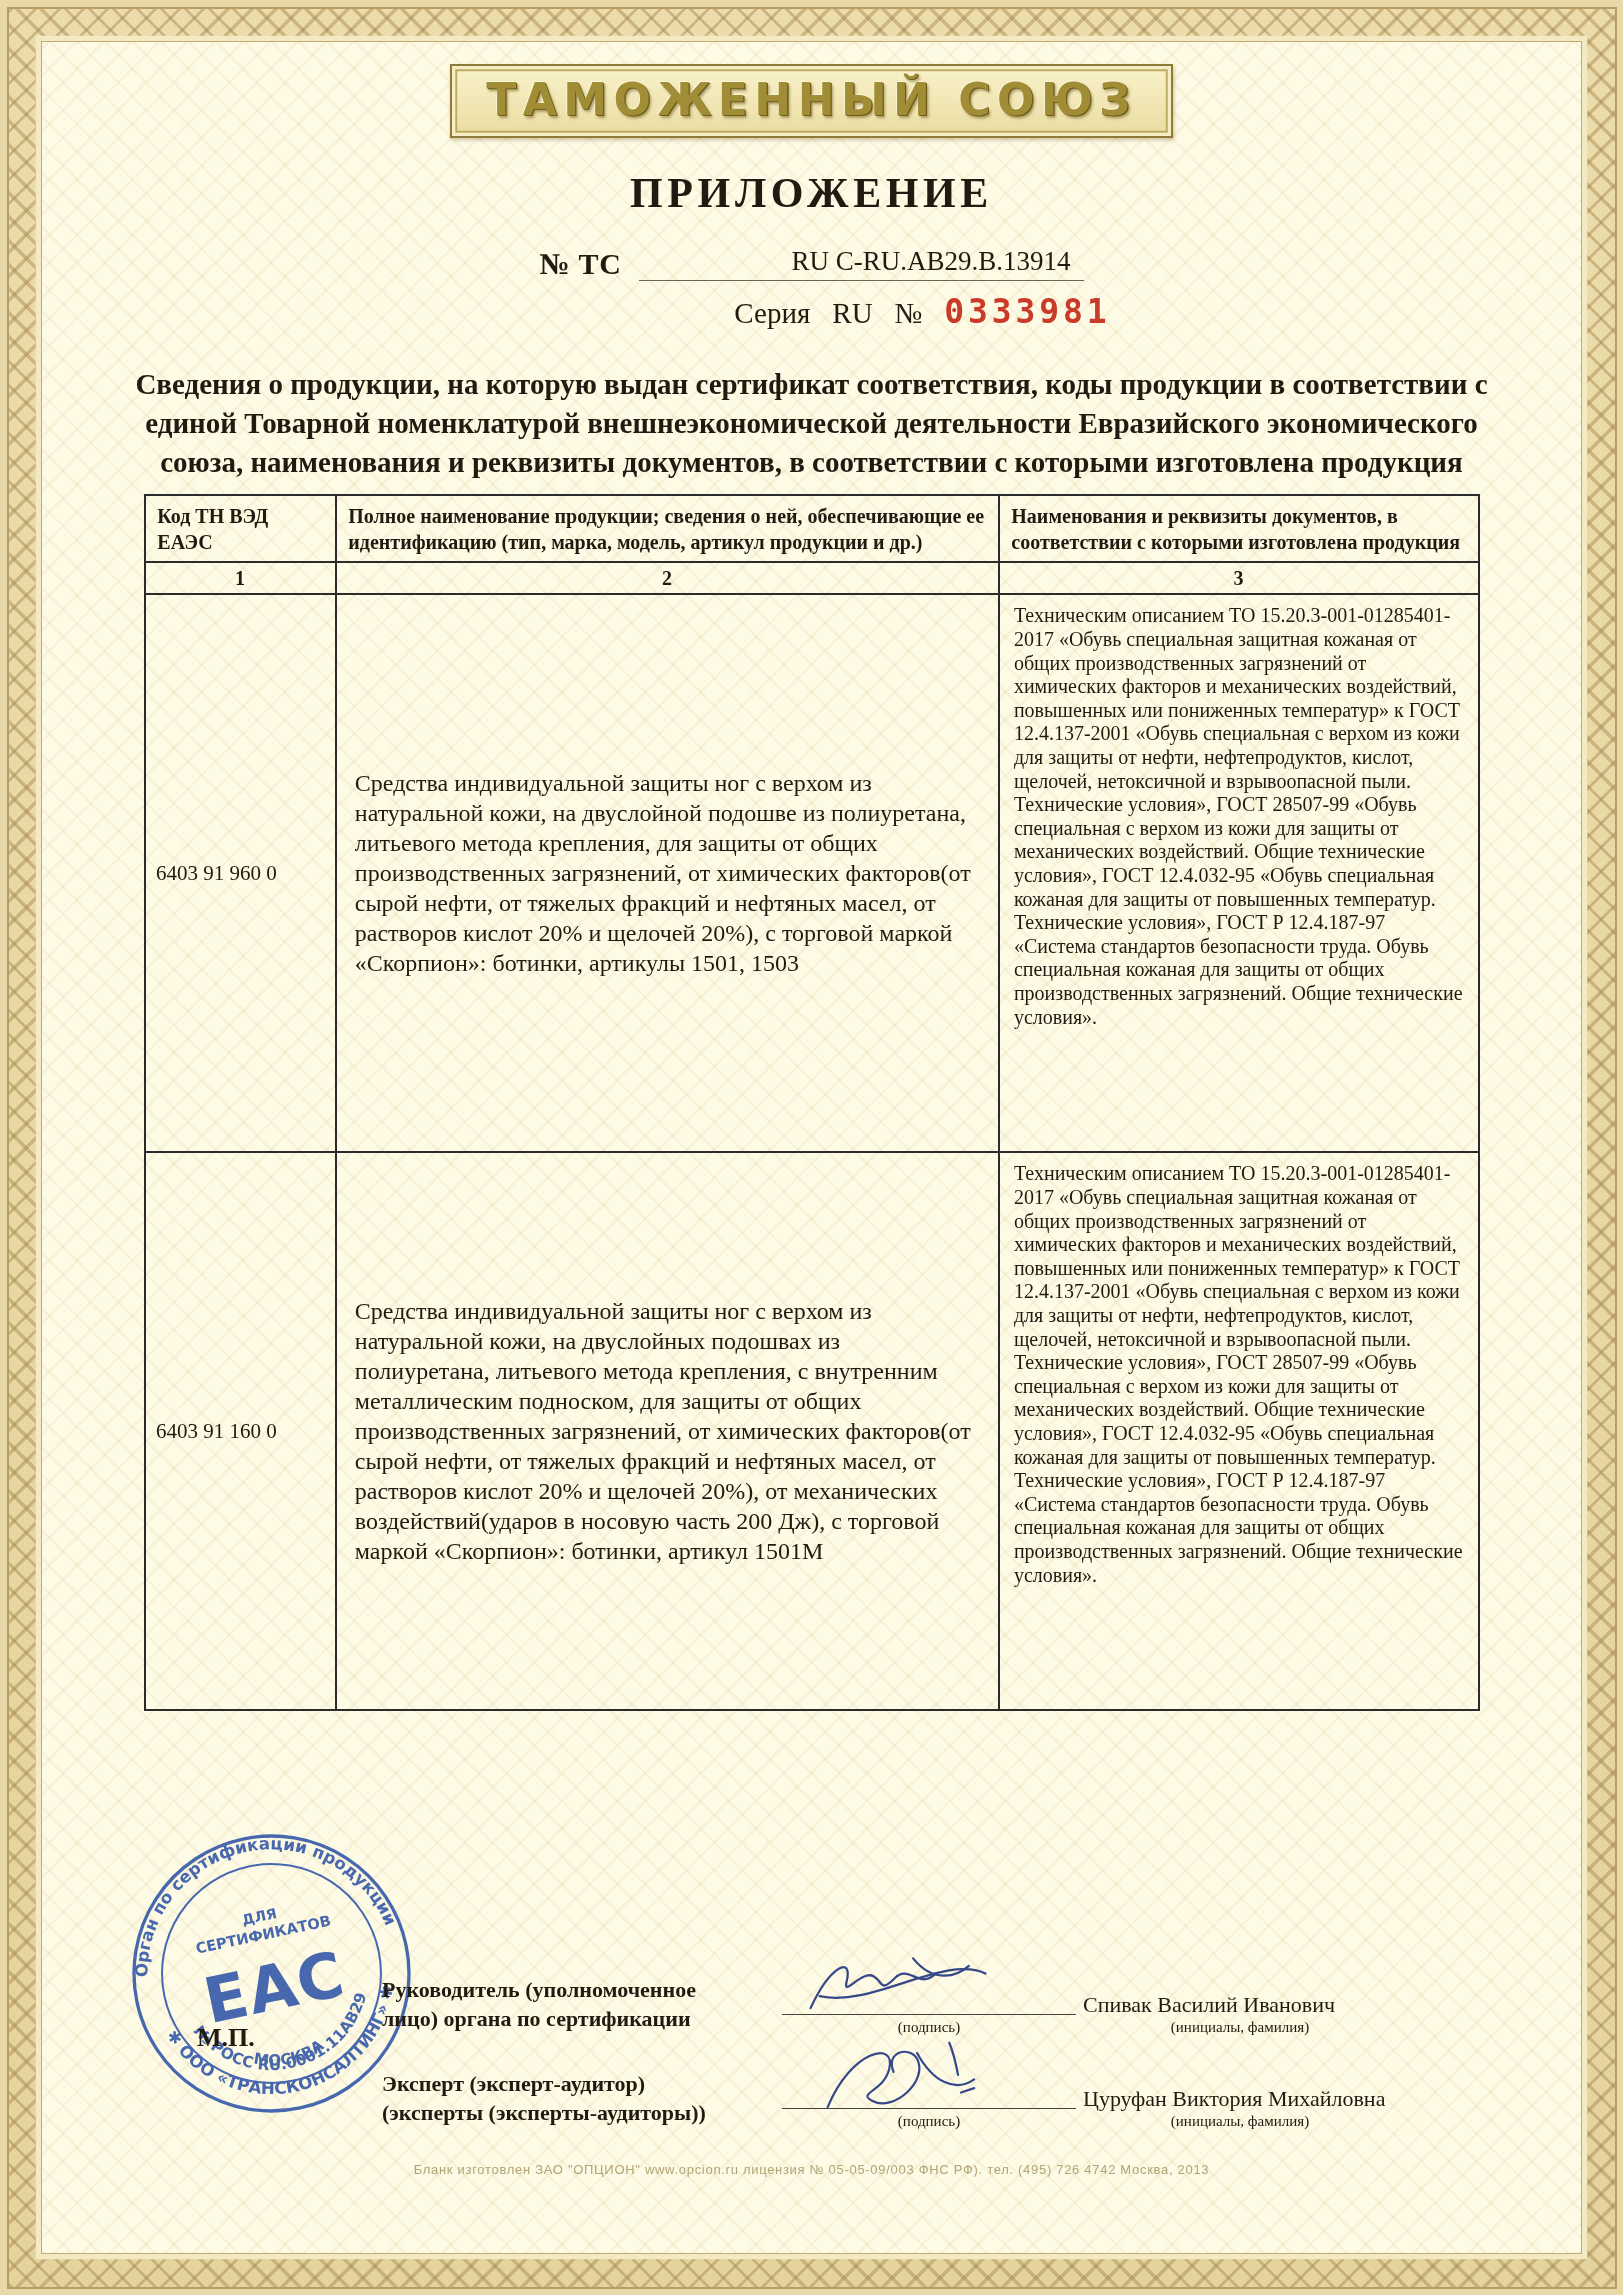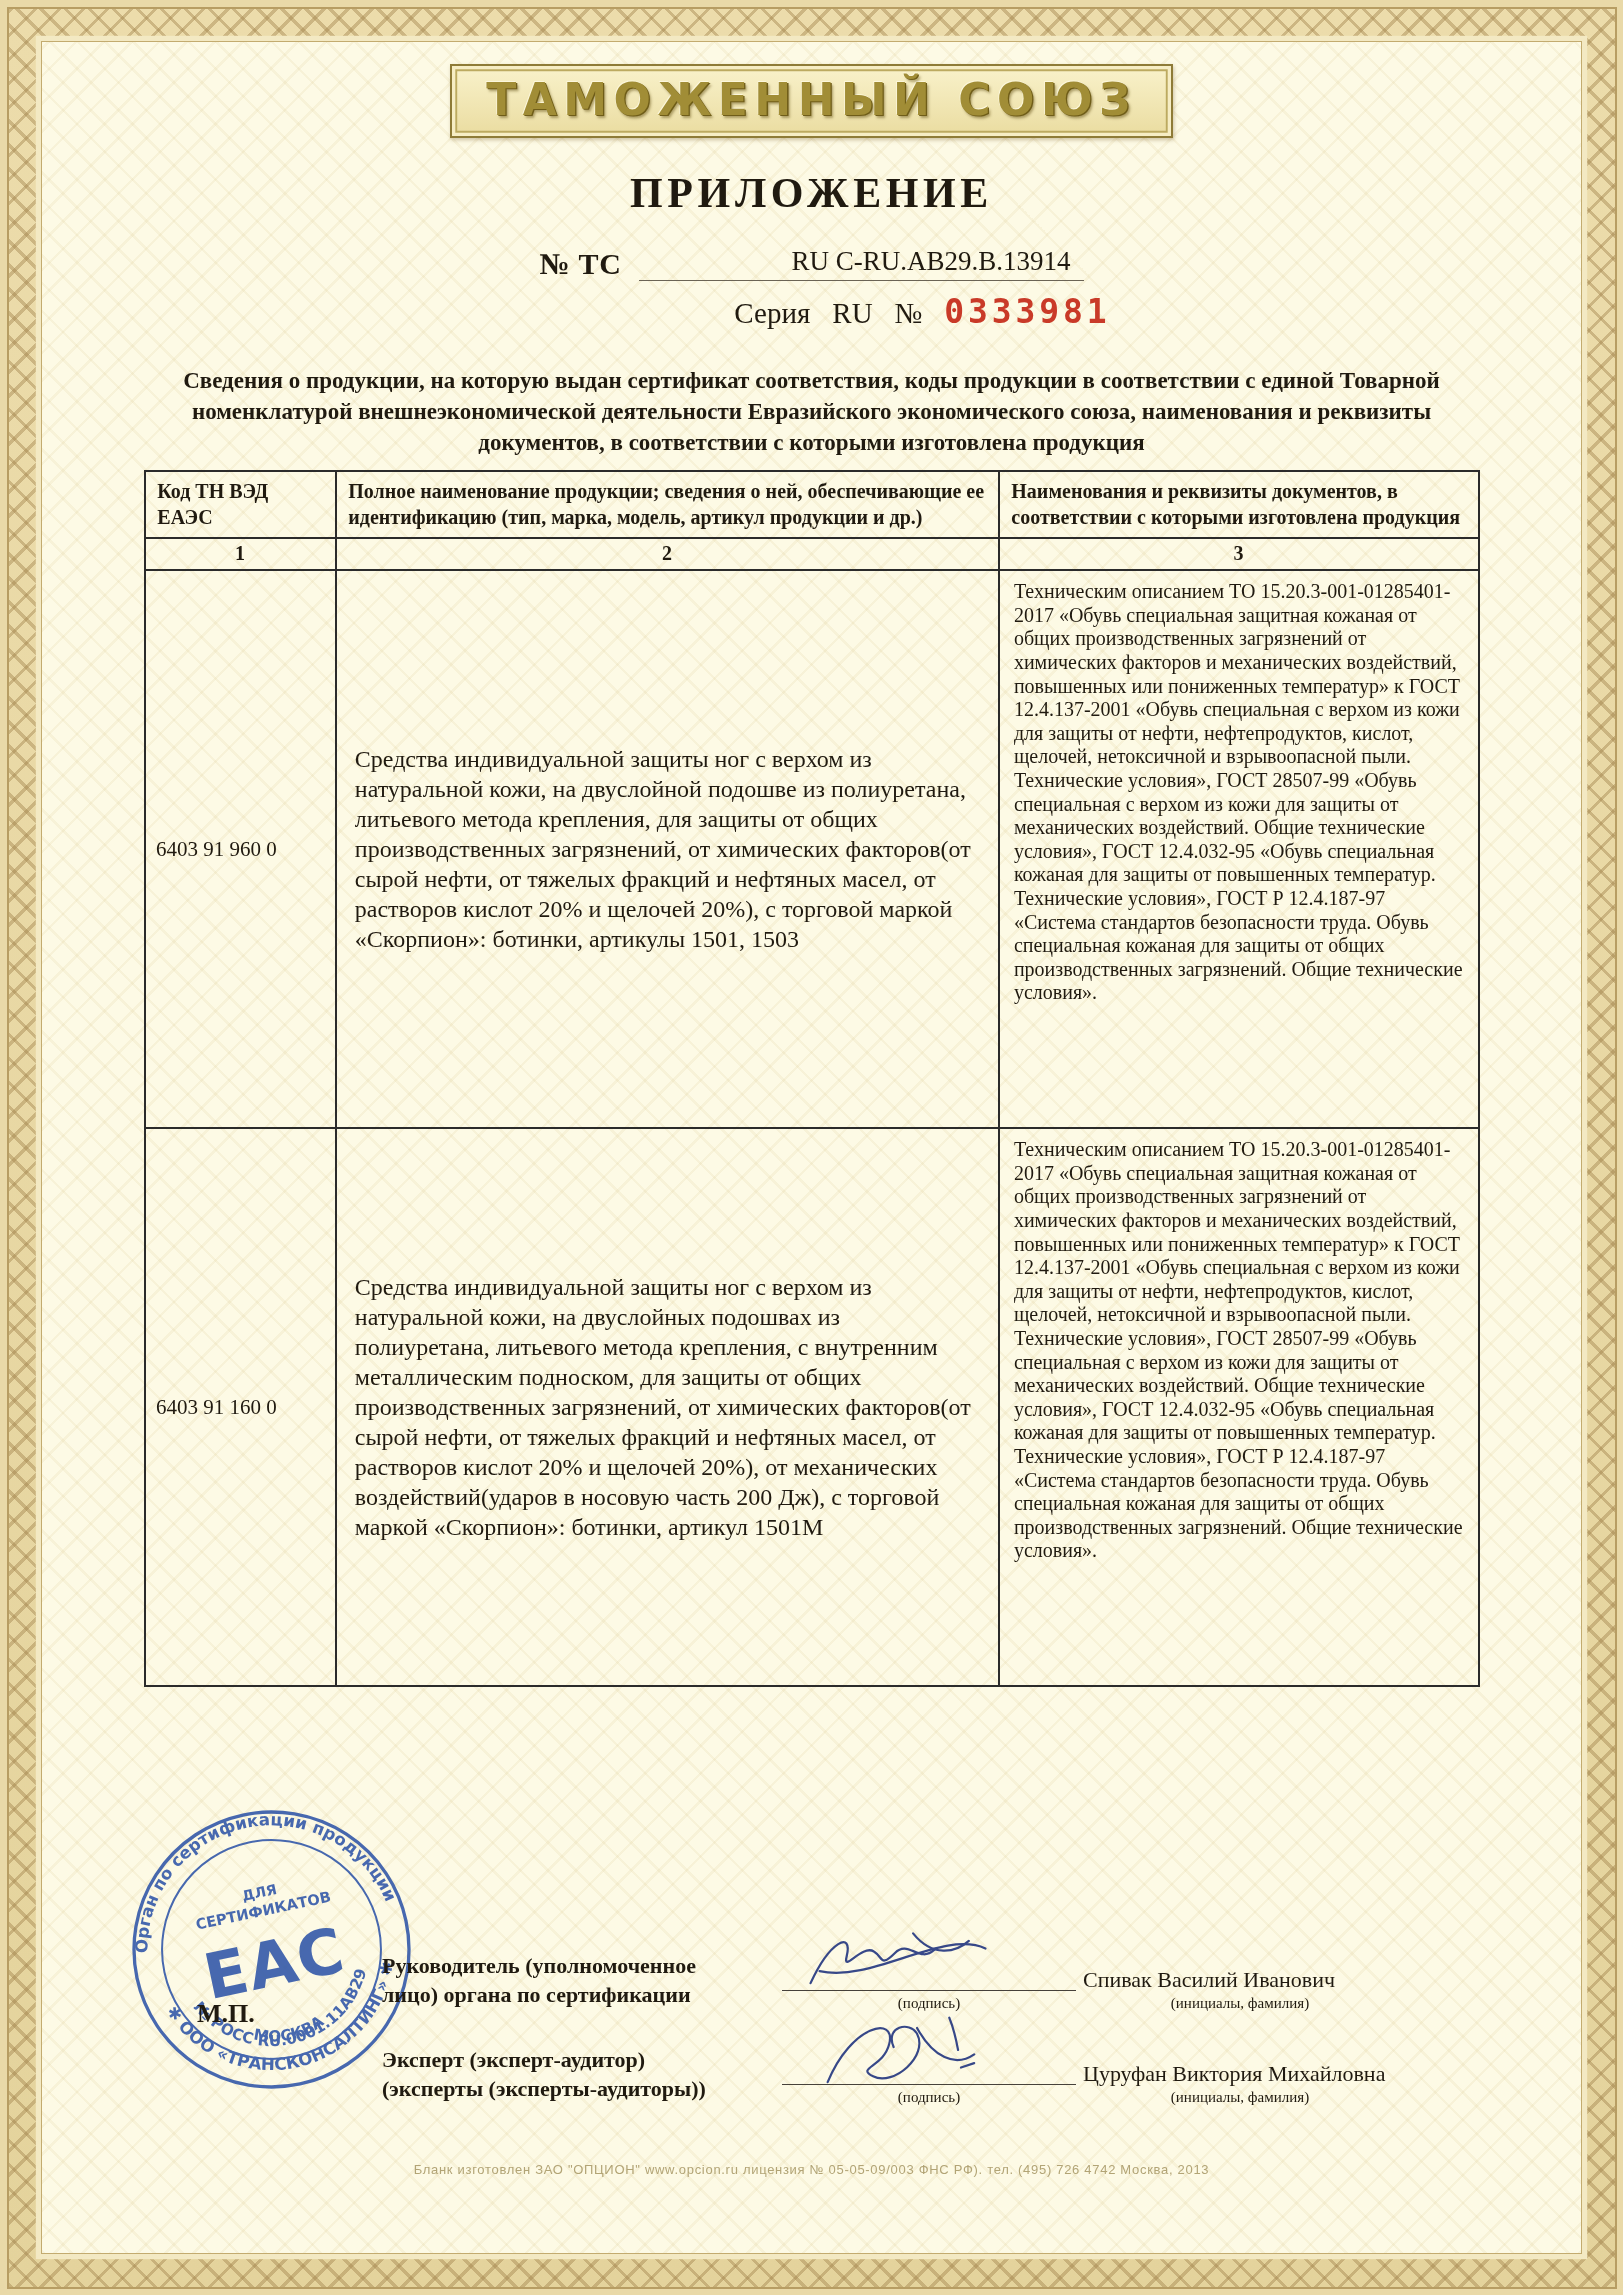--- a/index.html
+++ b/index.html
@@ -47,21 +47,21 @@
   .cert-no-value{
     font-size:27px;min-width:419px;text-align:right;padding:0 13px 3.9px;
     border-bottom:1.3px solid #6b6455;
   }
 
   .series-line{margin-top:10.5px;display:flex;justify-content:center;align-items:baseline;gap:22px;font-size:29px;transform:translateX(111px);}
   .series-serial{
     font-family:"DejaVu Sans Mono",monospace;font-weight:bold;font-size:33px;color:#c93a28;letter-spacing:3.9px;
   }
 
-  .intro{margin:34px auto 0;width:1361px;text-align:center;font-weight:bold;font-size:23px;line-height:1.35;}
+  .intro{margin:34px auto 0;width:1361px;text-align:center;font-weight:bold;font-size:29px;line-height:1.35;}
 
   
   table.main-table{margin:11.8px auto 0;width:1335px;border-collapse:collapse;table-layout:fixed;}
   table.main-table col.c1{width:191px;}
   table.main-table col.c2{width:663px;}
   table.main-table col.c3{width:480px;}
   table.main-table th,table.main-table td{border:2px solid #2b2b2b;}
   table.main-table th{
     font-size:20px;font-weight:bold;vertical-align:top;text-align:left;
     padding:6.5px 11.8px;line-height:1.3;

